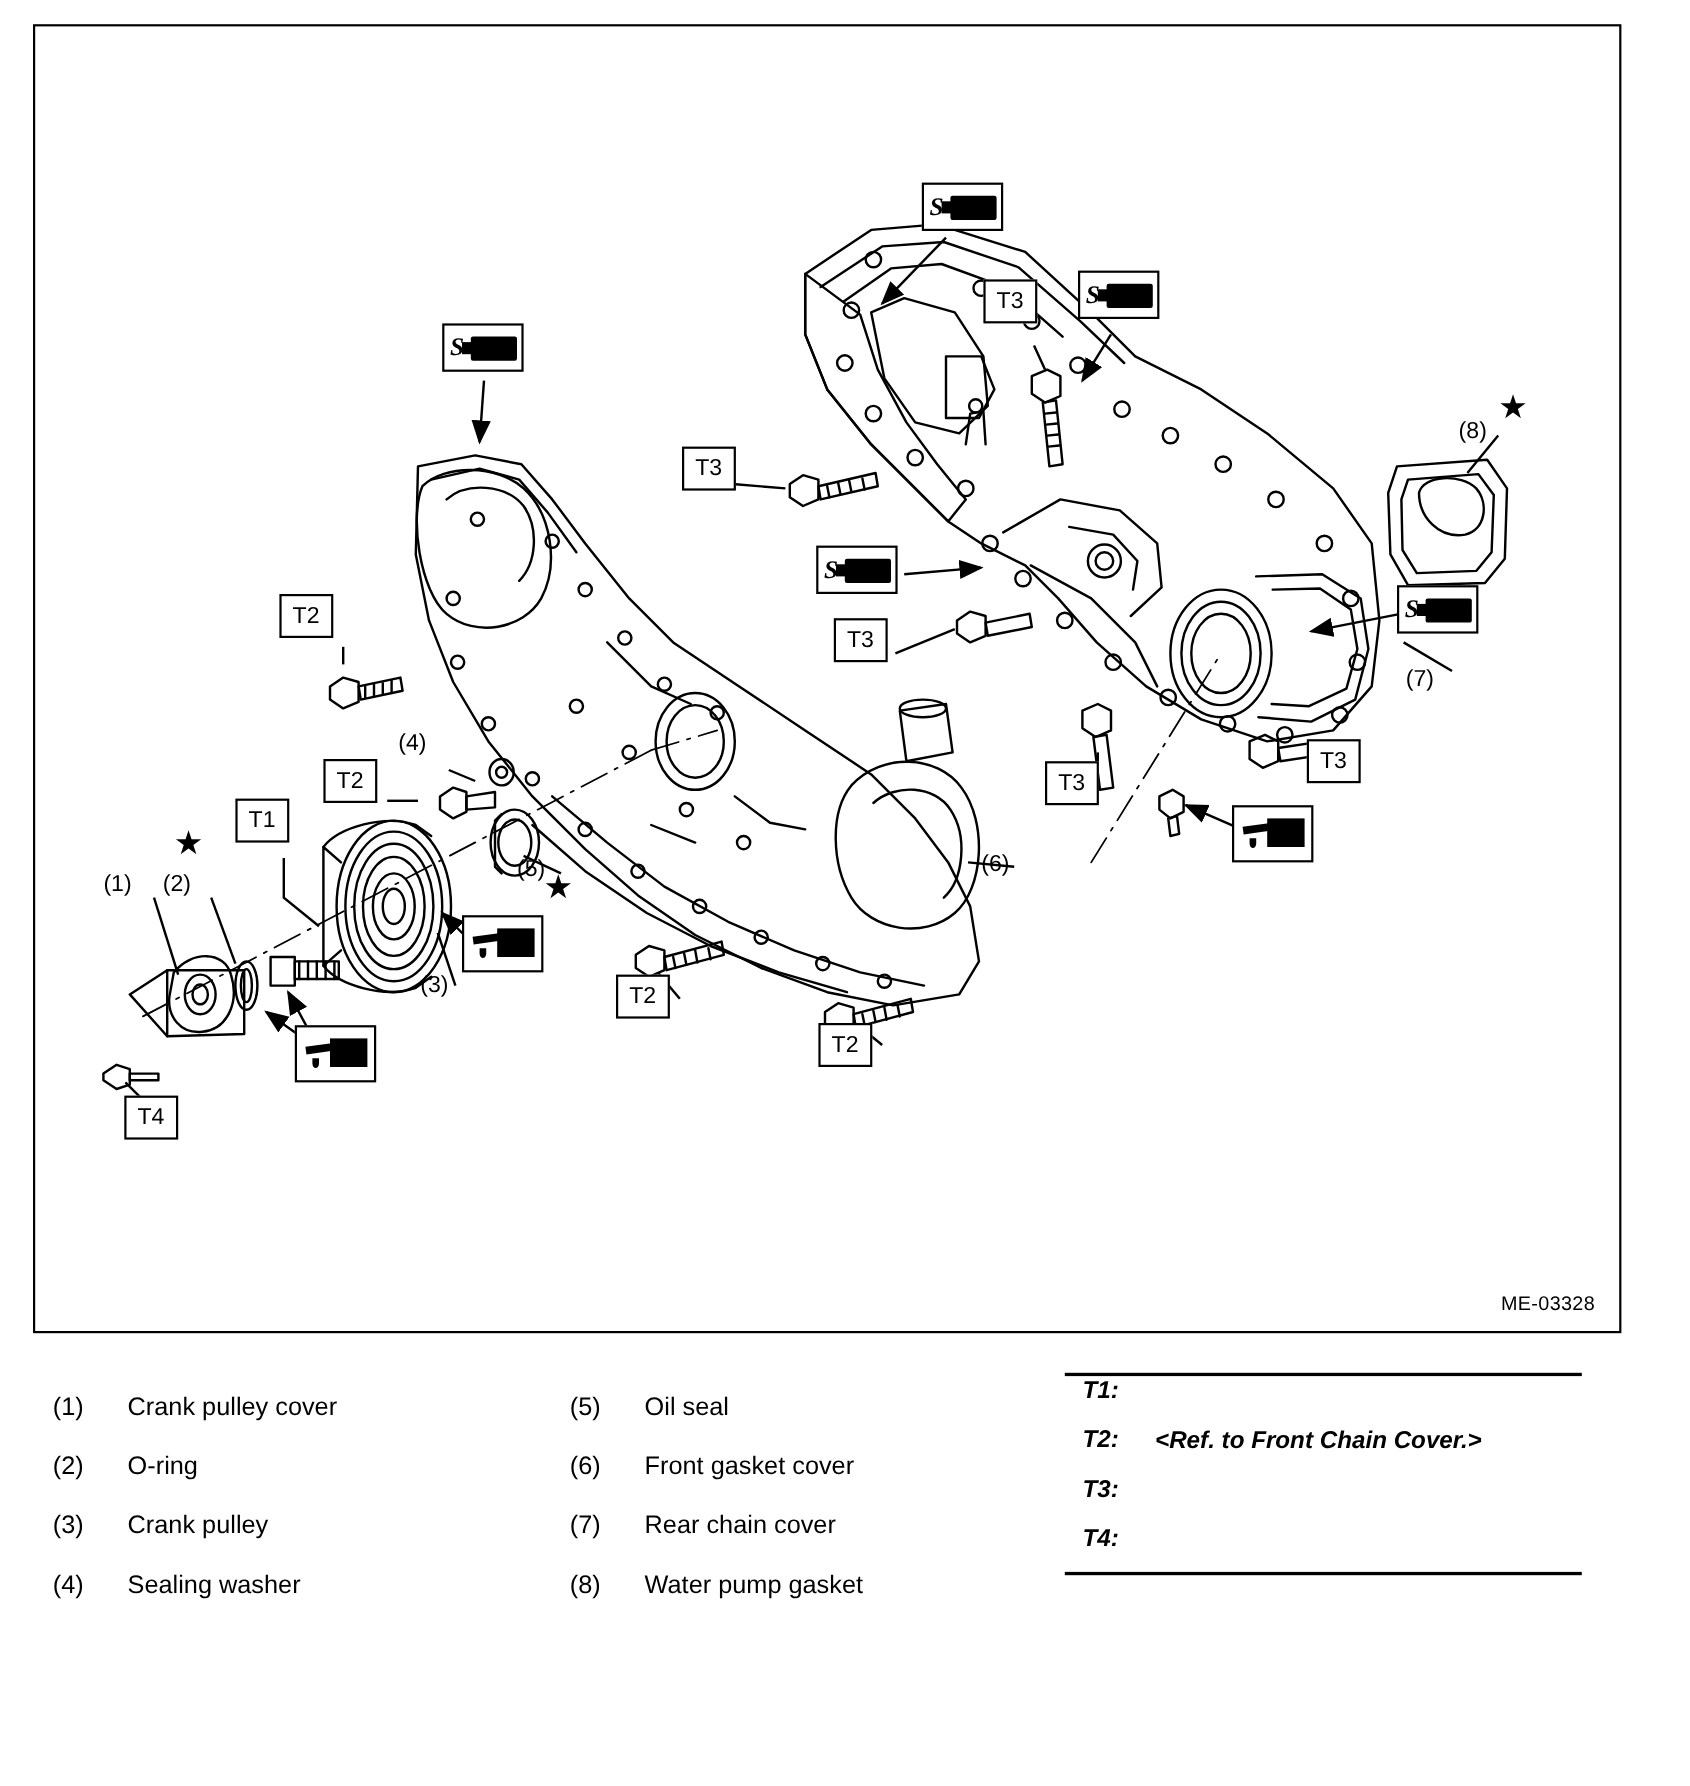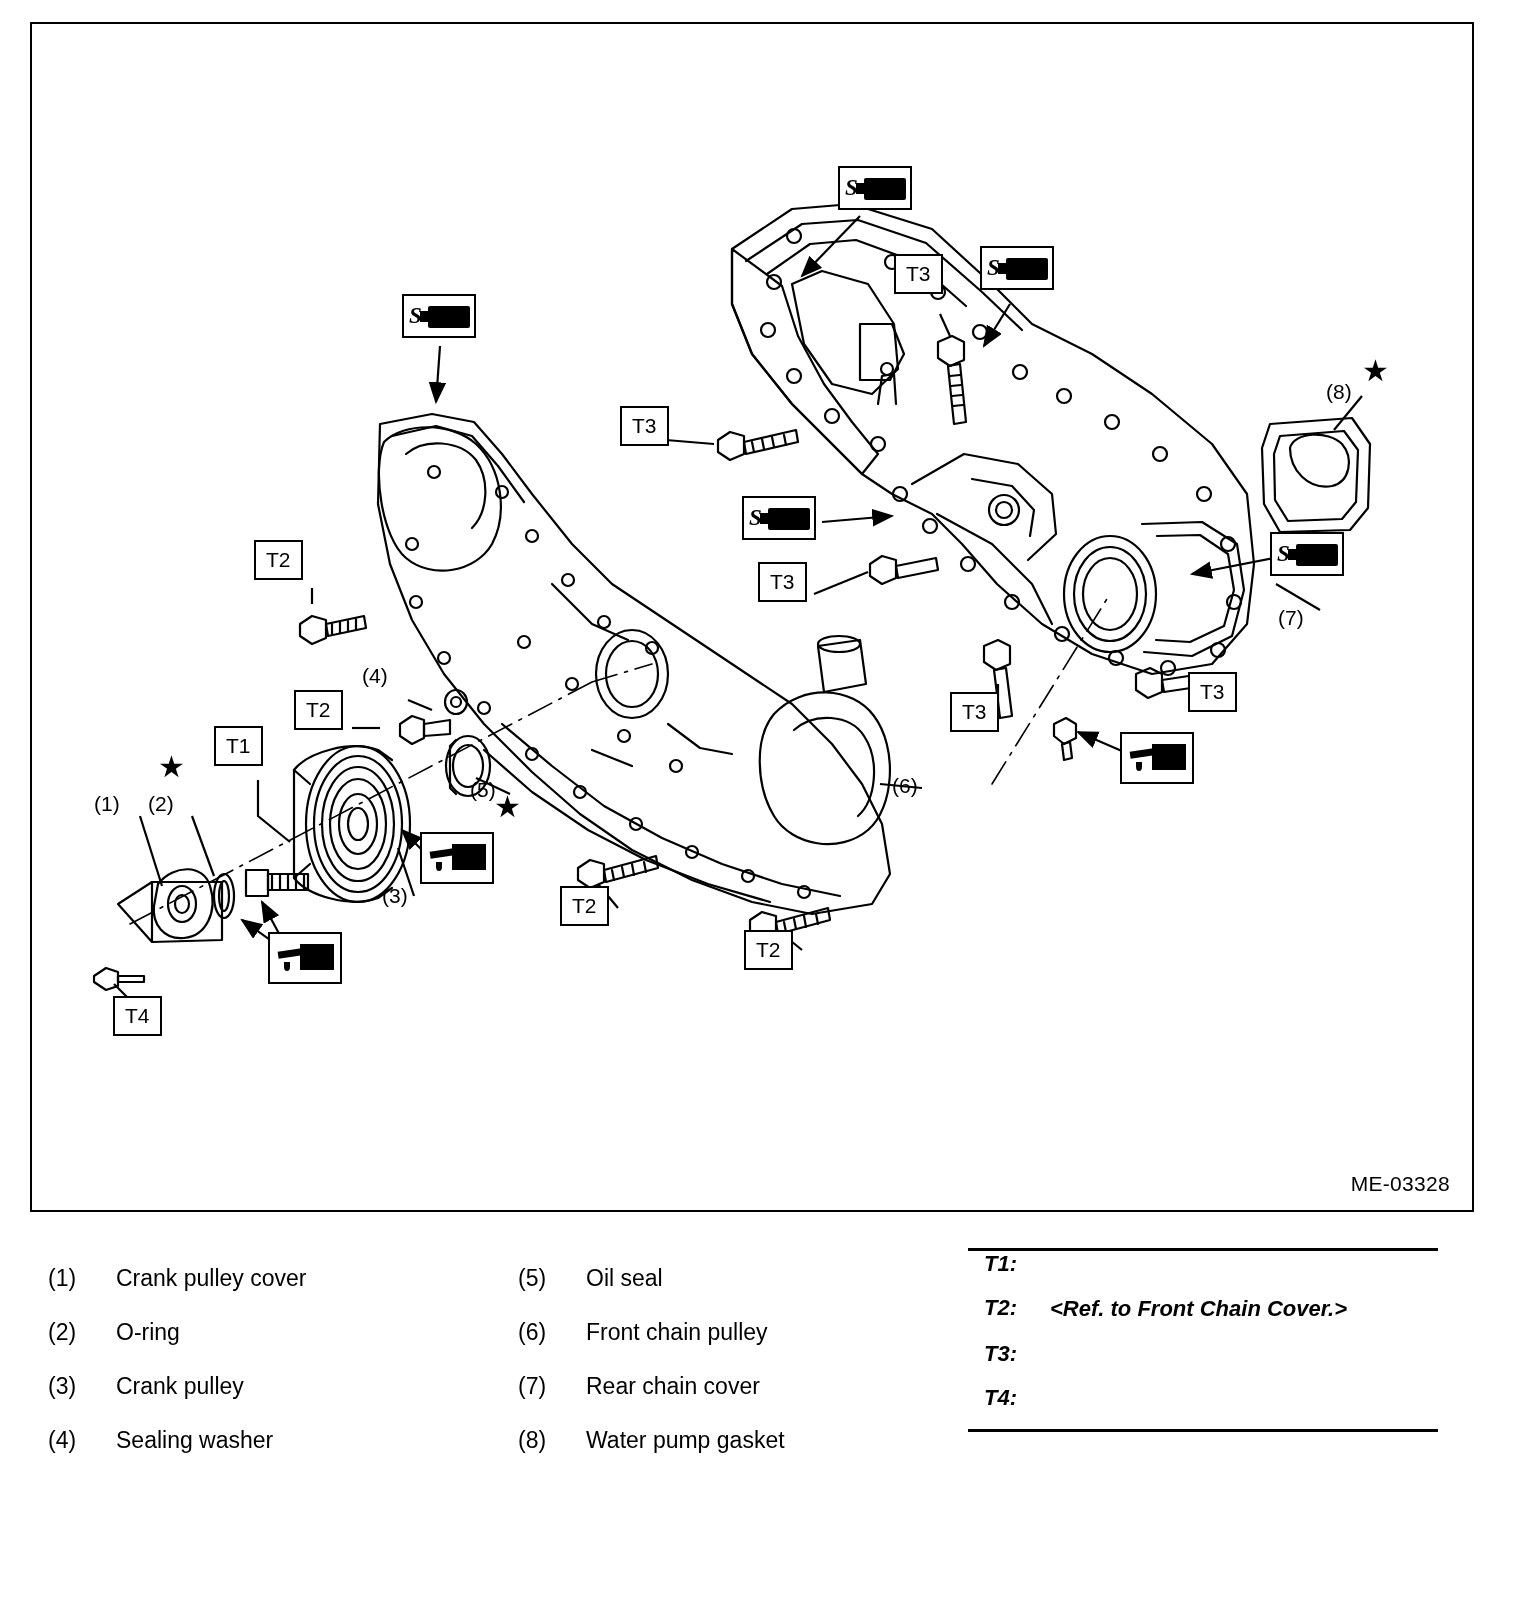--- a/index.html
+++ b/index.html
@@ -30,21 +30,21 @@
     width: 1444px;
     height: 1190px;
     border: 2px solid #000;
     background: #fff;
     box-sizing: border-box;
   }
   .figure-id {
     position: absolute;
     right: 22px;
     bottom: 14px;
-    font-size: 21px;
+    font-size: 18px;
     letter-spacing: 0.3px;
   }
 
   
   .tbox {
     position: absolute;
     border: 2px solid #000;
     background: #fff;
     font-size: 21px;
     font-weight: 400;
@@ -548,21 +548,21 @@
         <span class="legend-label">Sealing washer</span>
       </div>
     </div>
     <div class="legend-col c2">
       <div class="legend-row">
         <span class="legend-num">(5)</span>
         <span class="legend-label">Oil seal</span>
       </div>
       <div class="legend-row">
         <span class="legend-num">(6)</span>
-        <span class="legend-label">Front chain pulley</span>
+        <span class="legend-label">Front gasket cover</span>
       </div>
       <div class="legend-row">
         <span class="legend-num">(7)</span>
         <span class="legend-label">Rear chain cover</span>
       </div>
       <div class="legend-row">
         <span class="legend-num">(8)</span>
         <span class="legend-label">Water pump gasket</span>
       </div>
     </div>

